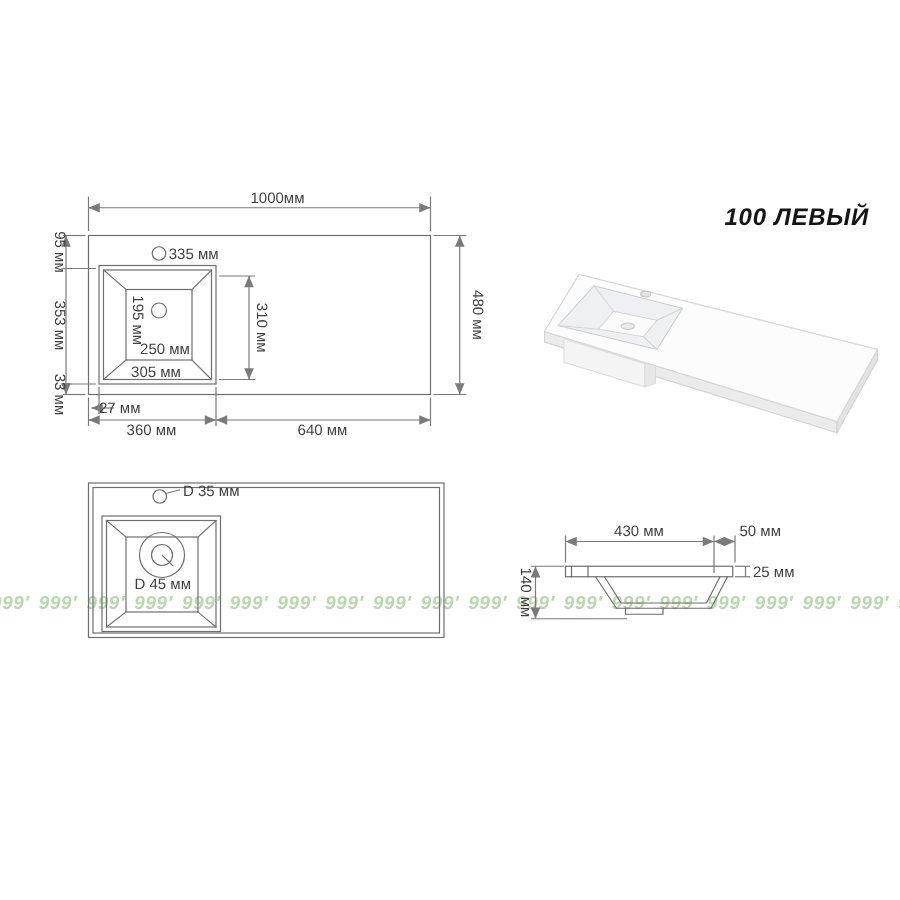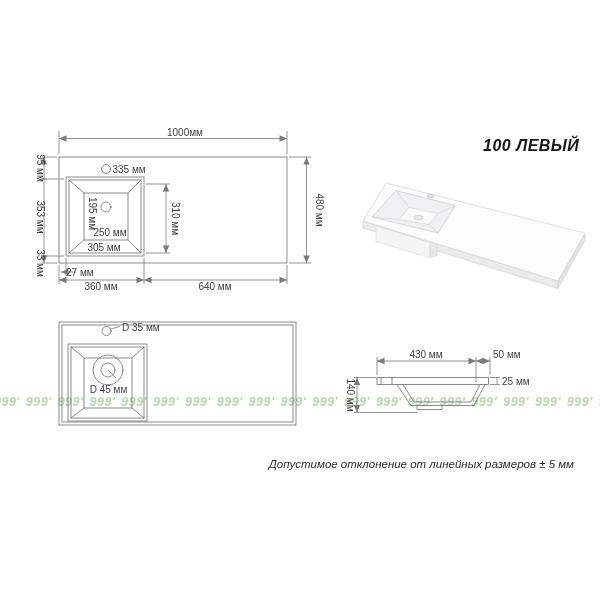--- a/index.html
+++ b/index.html
@@ -164,14 +164,13 @@
         <line x1="396" y1="190.5" x2="409" y2="207.5"></line>
         <line x1="455" y1="205.5" x2="438" y2="213.5"></line>
         <line x1="438" y1="233" x2="429" y2="224.5"></line>
       </g>
       <ellipse cx="418.5" cy="217.5" rx="4.5" ry="2.2" fill="#e9e9e9" stroke="#c9c9c9" stroke-width="0.7"></ellipse>
       <ellipse cx="430.5" cy="196" rx="3.4" ry="1.9" fill="#e3e3e3" stroke="#c4c4c4" stroke-width="0.7"></ellipse>
     </g>
   </svg>
 
   <div class="title">100 ЛЕВЫЙ</div>
-  <div class="note">Допустимое отклонение от линейных размеров ± 5 мм</div>
 </div>
 
 </body></html>

